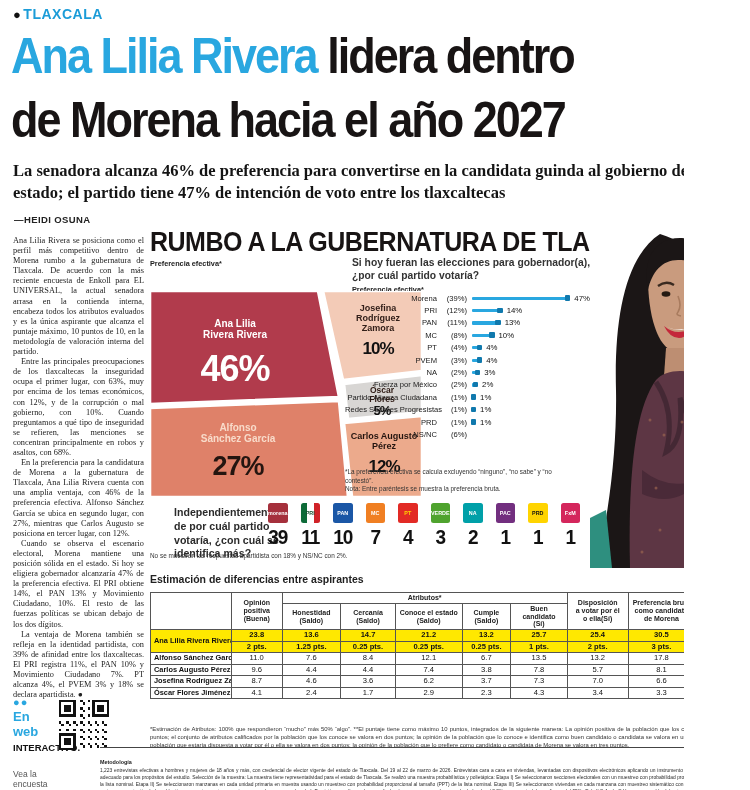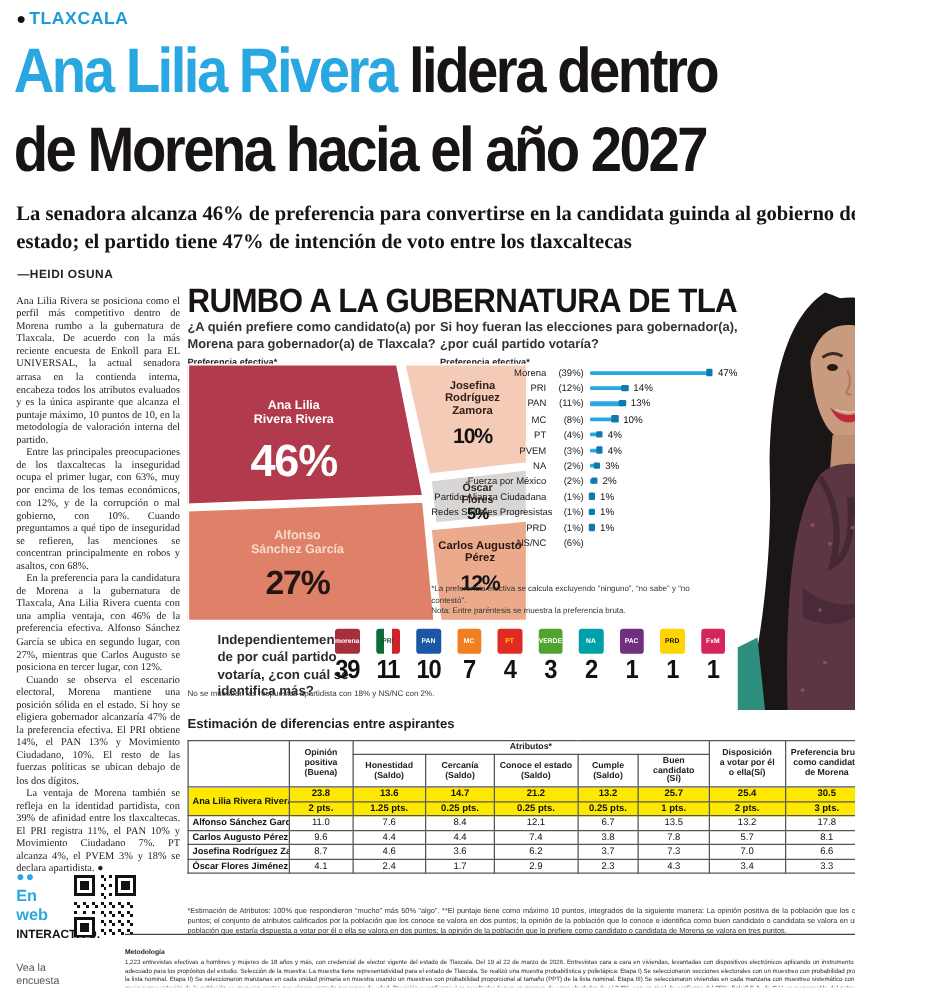--- a/index.html
+++ b/index.html
@@ -159,21 +159,20 @@
       <rect x="15" y="1" width="5" height="5" fill="#fff"></rect>
       <rect x="16" y="2" width="3" height="3" fill="#111"></rect>
       <rect x="0" y="14" width="7" height="7" fill="#111"></rect>
       <rect x="1" y="15" width="5" height="5" fill="#fff"></rect>
       <rect x="2" y="16" width="3" height="3" fill="#111"></rect>
     </svg>
 
   <div id="info-title">RUMBO A LA GUBERNATURA DE TLAXCALA</div>
 
   <div id="q1" class="question">
-    <span>¿A quién prefiere como candidato(a) por Morena para gobernador(a) de Tlaxcala?</span>
     <div class="qnote">Preferencia efectiva*</div>
   </div>
   <div id="q2" class="question">
     <span>Si hoy fueran las elecciones para gobernador(a), ¿por cuál partido votaría?</span>
     <div class="qnote">Preferencia efectiva*</div>
   </div>
 
   <svg id="treemap" width="272" height="206" viewBox="0 0 272 206">
       <polygon points="0,0 168,0 189,106 0,113" fill="#b13b4c" stroke="#ffffff" stroke-width="2.6"></polygon>
       <text x="85" y="36" text-anchor="middle" font-size="10" font-weight="600" fill="#ffffff" font-family="Liberation Sans, sans-serif"><tspan x="85" y="36">Ana Lilia</tspan><tspan x="85" y="47">Rivera Rivera</tspan></text>

